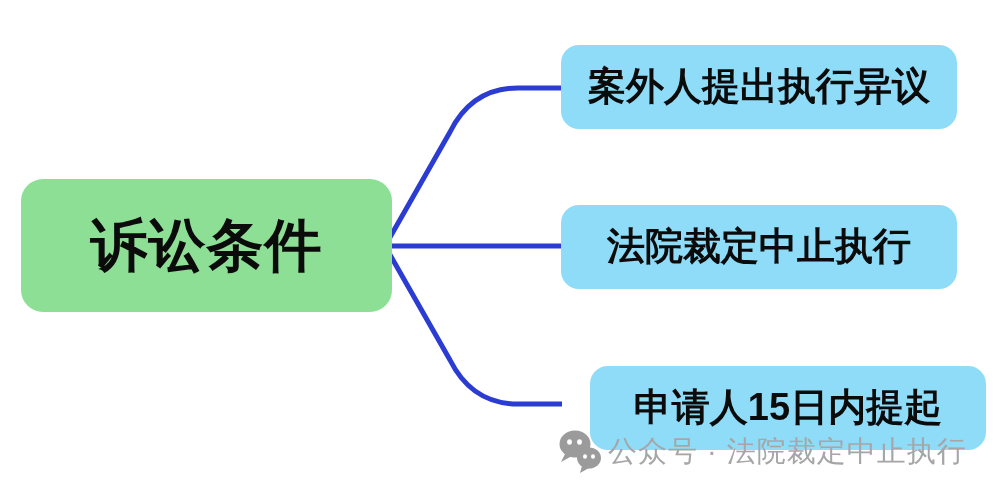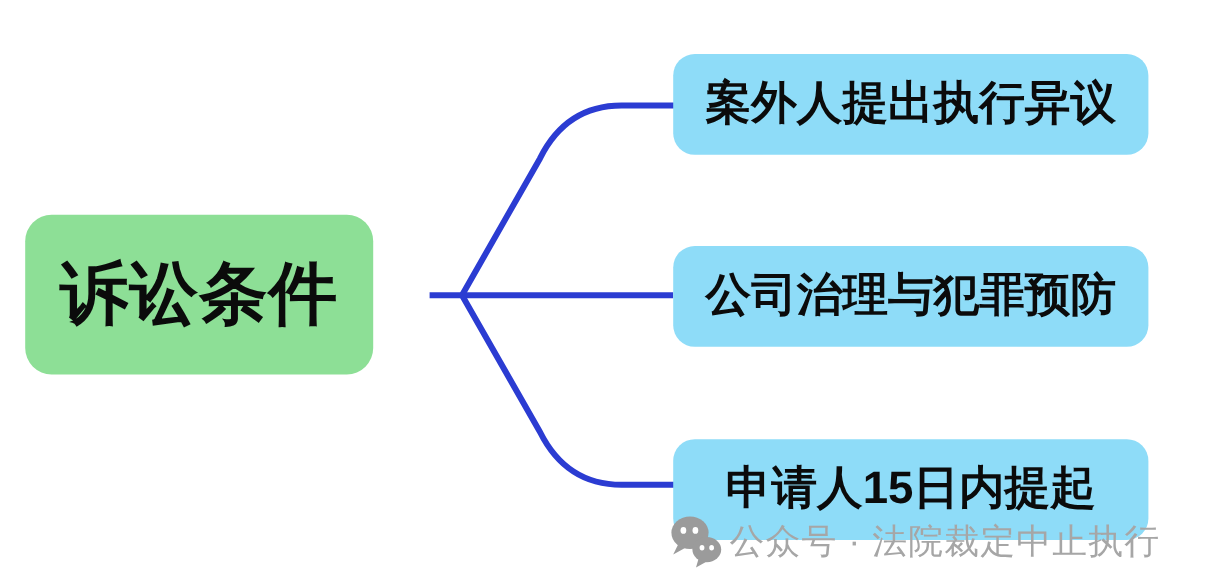--- a/index.html
+++ b/index.html
@@ -42,37 +42,37 @@
     align-items: center;
     justify-content: center;
     color: var(--node-text);
     font-weight: 900;
     text-align: center;
     line-height: 1.1;
   }
 
   .node.root {
     left: 21px; top: 179px;
-    width: 290px; height: 133px;
+    width: 371px; height: 133px;
     background: var(--root-bg);
     border-radius: 22px;
     font-size: 57px;
     letter-spacing: 1px;
   }
 
   .node.branch {
     left: 561px;
     width: 396px; height: 84px;
     background: var(--branch-bg);
     border-radius: 18px;
     font-size: 38px;
   }
   .node.branch.b1 { top: 45px; }
   .node.branch.b2 { top: 205px; }
-  .node.branch.b3 { top: 366px; }
+  .node.branch.b3 { top: 366px; margin-left: 29px; }
 
   .watermark {
     position: absolute;
     left: 552px; top: 427px;
     display: flex;
     align-items: center;
     z-index: 5;
   }
   .watermark .wm-icon {
     width: 50px; height: 50px;
@@ -100,21 +100,21 @@
 
   <div class="node root">
     <span>诉讼条件</span>
   </div>
 
   <div class="node branch b1">
     <span>案外人提出执行异议</span>
   </div>
 
   <div class="node branch b2">
-    <span>公司治理与犯罪预防</span>
+    <span>法院裁定中止执行</span>
   </div>
 
   <div class="node branch b3">
     <span>申请人15日内提起</span>
   </div>
 
   <div class="watermark">
     <svg class="wm-icon" viewBox="0 0 50 50" xmlns="http://www.w3.org/2000/svg" aria-hidden="true">
       <g fill="#9b9b9b">
         <ellipse cx="23" cy="17" rx="15.5" ry="13.5"></ellipse>

